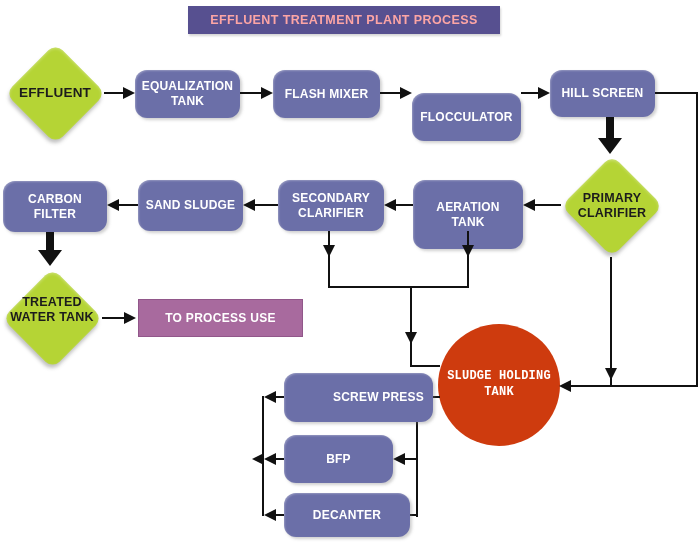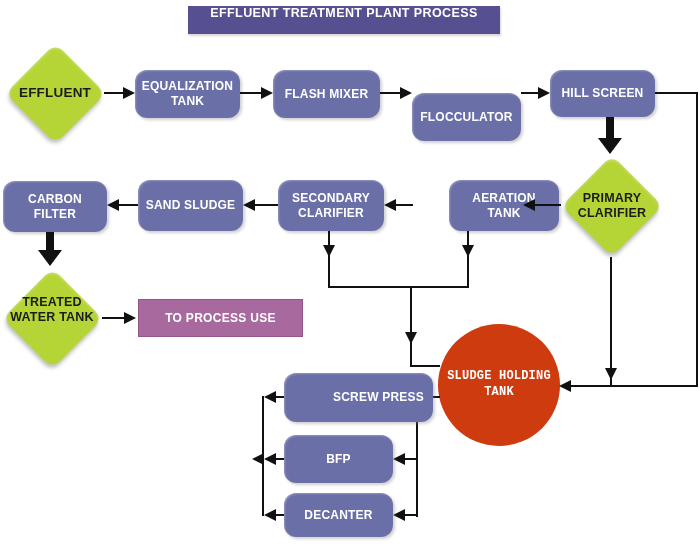--- a/index.html
+++ b/index.html
@@ -2,21 +2,21 @@
 <html style="--title-banner: #575090; --process-box: #6b6fa8; --decision-diamond: #b5d435; --output-box: #a86a9e; --disposal-box: #c9e052; --tank-circle: #ce3b0e; --arrow: #111111;"><head>
 <meta charset="utf-8">
 <style>
   html,body{margin:0;padding:0;background:#fff;}
   .canvas{
     position:relative;width:700px;height:544px;background:#fff;overflow:hidden;
     font-family:"Liberation Sans","DejaVu Sans",sans-serif;
   }
   .banner{
     position:absolute;left:188px;top:6px;width:312px;height:28px;
-    background:var(--title-banner);color:#ffffff;display:flex;align-items:flex-start;justify-content:center;
+    background:var(--title-banner);color:#fca5a5;display:flex;align-items:center;justify-content:center;
     font-weight:bold;font-size:12.5px;letter-spacing:.4px;
     box-shadow:1px 2px 2px rgba(150,150,150,.4);
   }
   .pbox{
     position:absolute;background:var(--process-box);border-radius:12px;
     display:flex;align-items:center;justify-content:center;text-align:center;
     color:#fff;font-weight:bold;font-size:12px;line-height:1.22;letter-spacing:.2px;
     box-shadow:inset 1px 1px 2px rgba(255,255,255,.28), 2px 2px 3px rgba(120,120,120,.35);
   }
   .pbox span{display:block;}
@@ -96,21 +96,21 @@
   <div class="vline" style="left:696px;top:92px;height:295px;"></div>
 
   <div class="thick-stem" style="left:606px;top:117px;height:22px;"></div>
   <div class="thick-head" style="left:598px;top:138px;"></div>
 
   <div>
     <div class="diamond-shape" style="left:576px;top:170px;width:72px;height:72px;"></div>
     <div class="diamond-label" style="left:564px;top:191px;width:96px;">PRIMARY CLARIFIER</div>
   </div>
 
-  <div class="pbox" style="left:413px;top:180px;width:110px;height:51px;margin-left:36px;">
+  <div class="pbox" style="left:413px;top:180px;width:110px;height:69px;">
     <span class="" style="width:80px;">AERATION TANK</span>
   </div>
   <div class="pbox" style="left:278px;top:180px;width:106px;height:51px;">
     <span>SECONDARY CLARIFIER</span>
   </div>
   <div class="pbox" style="left:138px;top:180px;width:105px;height:51px;">
     <span>SAND SLUDGE</span>
   </div>
   <div class="pbox" style="left:3px;top:181px;width:104px;height:51px;">
     <span style="width:70px;">CARBON FILTER</span>
@@ -164,21 +164,21 @@
   <div class="arr arr-l" style="left:393px;top:453px;"></div>
   <div class="hline" style="left:405px;top:514px;width:12px;"></div>
   <div class="arr arr-l" style="left:393px;top:509px;"></div>
 
   <div class="pbox" style="left:284px;top:373px;width:109px;height:49px;padding-left:40px;">
     <span>SCREW PRESS</span>
   </div>
   <div class="pbox" style="left:284px;top:435px;width:109px;height:48px;">
     <span>BFP</span>
   </div>
-  <div class="pbox" style="left:284px;top:493px;width:109px;height:44px;">
+  <div class="pbox" style="left:284px;top:493px;width:126px;height:44px;">
     <span>DECANTER</span>
   </div>
 
   <div class="vline" style="left:262px;top:396px;height:120px;"></div>
   <div class="hline" style="left:276px;top:396px;width:8px;"></div>
   <div class="arr arr-l" style="left:264px;top:391px;"></div>
   <div class="hline" style="left:276px;top:458px;width:8px;"></div>
   <div class="arr arr-l" style="left:264px;top:453px;"></div>
   <div class="arr arr-l" style="left:252px;top:453px;"></div>
   <div class="hline" style="left:276px;top:514px;width:8px;"></div>

